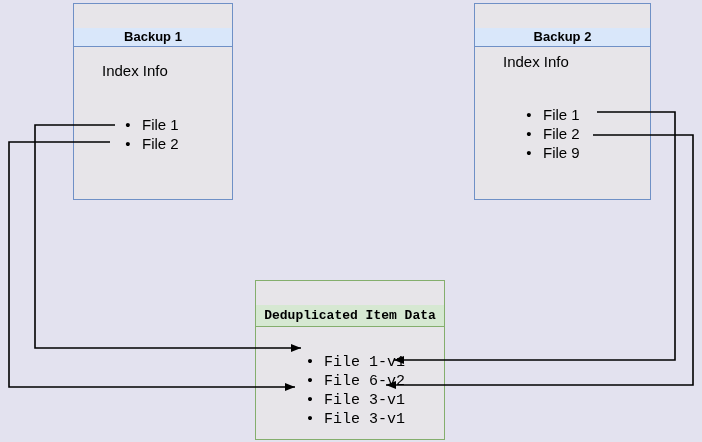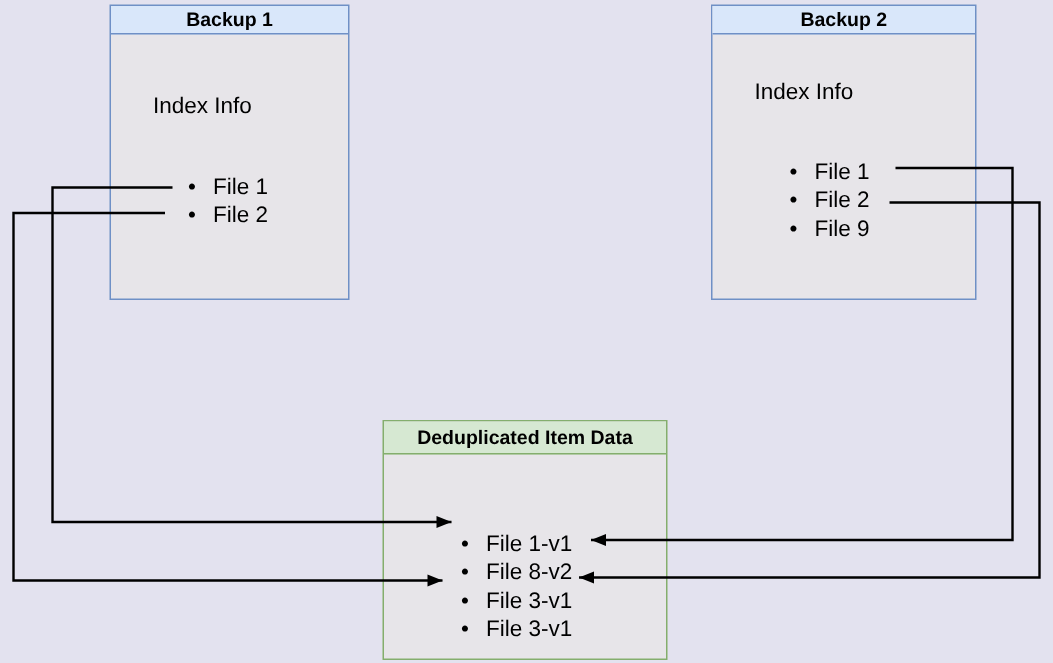--- a/index.html
+++ b/index.html
@@ -11,31 +11,31 @@
   .wires { position:absolute; left:0; top:0; width:702px; height:442px; pointer-events:none; z-index:5; }
   .wires path { fill:none; stroke: var(--arrow); stroke-width:1.6; }
   .wires marker path { fill: var(--arrow); stroke:none; }
   .box {
     position:absolute; box-sizing:border-box;
     background: var(--box-fill); z-index:2;
   }
   .box.blue  { border:1.5px solid var(--blue-border); }
   .box.green { border:1.5px solid var(--green-border); }
   .box-header {
-    font-weight:bold; font-size:13px; text-align:center; color:#000;
+    font-weight:bold; font-size:13px; text-align:center; color:#000;margin-top:24px;
   }
   .blue  .box-header { background:var(--blue-header-fill);  border-bottom:1.5px solid var(--blue-border);  height:18px; line-height:18px; }
   .green .box-header { background:var(--green-header-fill); border-bottom:1.5px solid var(--green-border); height:21px; line-height:21px; }
   .subtitle { position:absolute; font-size:15px; line-height:18px; }
   .list { position:absolute; left:0; right:0; padding-left:47px; }
   .item { font-size:15px; line-height:19px; white-space:nowrap; }
   .item::before { content:"•"; display:inline-block; width:14px; margin-right:7px; text-align:center; }
   #backup1 { left:73px;  top:3px;   width:160px; height:197px; }
   #backup2 { left:474px; top:3px;   width:177px; height:197px; }
-  #dedup   { left:255px; top:280px; width:190px; height:160px; }
+  #dedup   { left:255px; top:280px; width:190px; height:160px;font-family:Liberation Mono, monospace; }
   #backup1 .subtitle { left:28px; top:58px; }
   #backup2 .subtitle { left:28px; top:49px; }
   #backup1 .list { top:111px; }
   #backup2 .list { top:101px; }
   #dedup   .list { top:72px; }
 </style>
 </head>
 <body>
 
 <div class="stage">
@@ -68,19 +68,19 @@
       <div class="item">File 1</div>
       <div class="item">File 2</div>
       <div class="item">File 9</div>
     </div>
   </div>
 
   <div class="box green" id="dedup">
     <div class="box-header">Deduplicated Item Data</div>
     <div class="list">
       <div class="item">File 1-v1</div>
-      <div class="item">File 8-v2</div>
+      <div class="item">File 6-v2</div>
       <div class="item">File 3-v1</div>
       <div class="item">File 3-v1</div>
     </div>
   </div>
 
 </div>
 
 </body></html>

